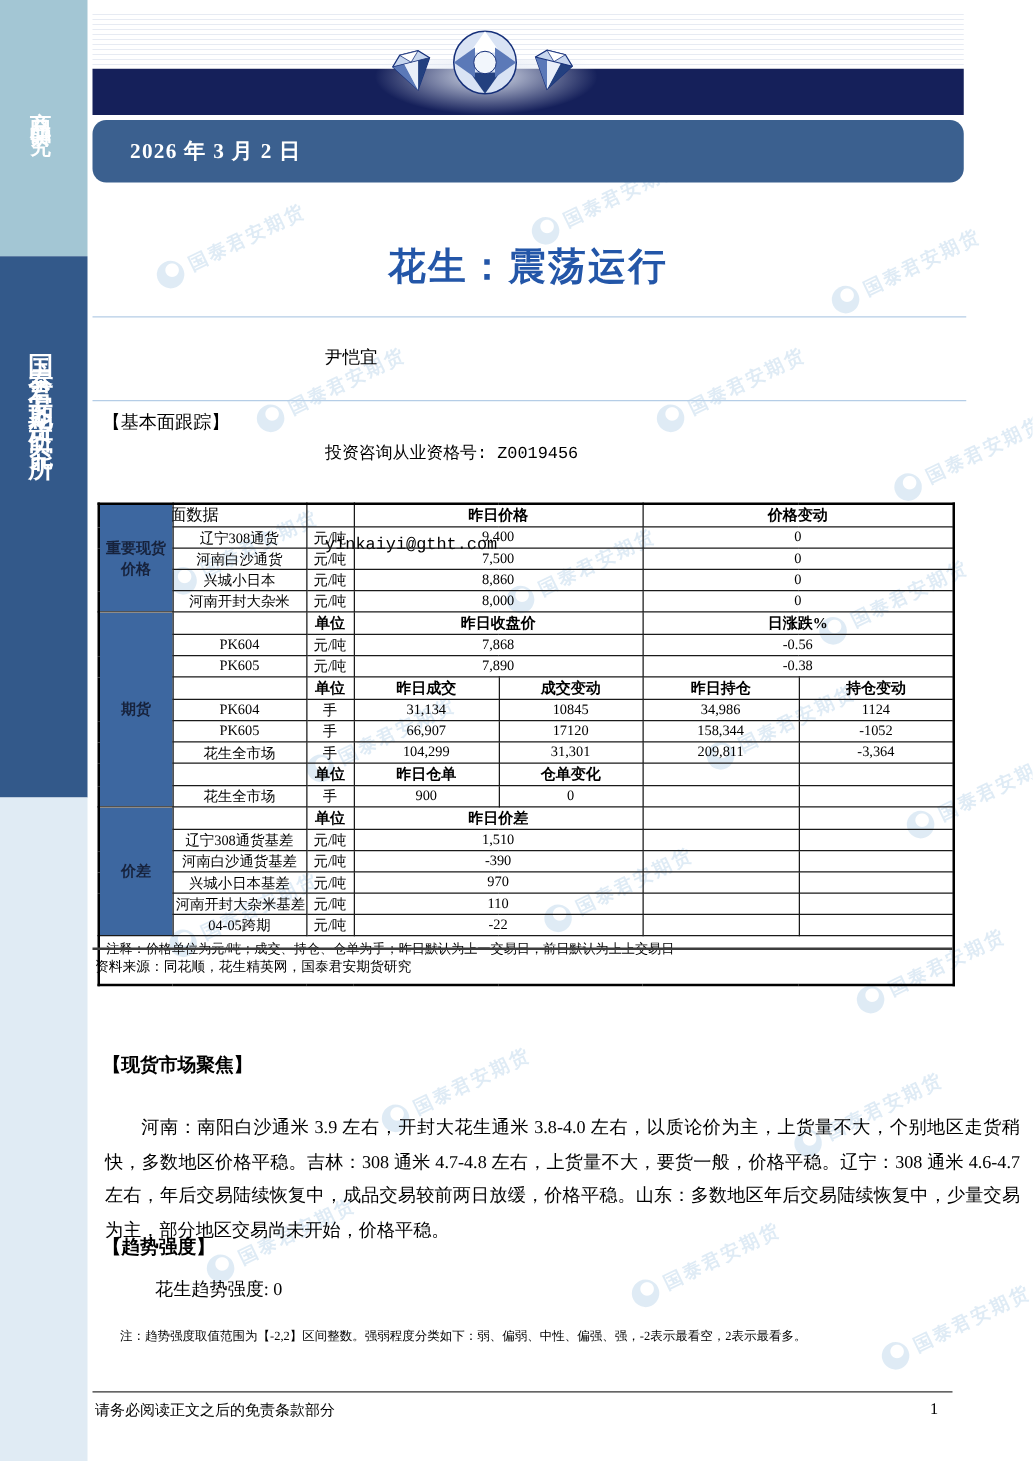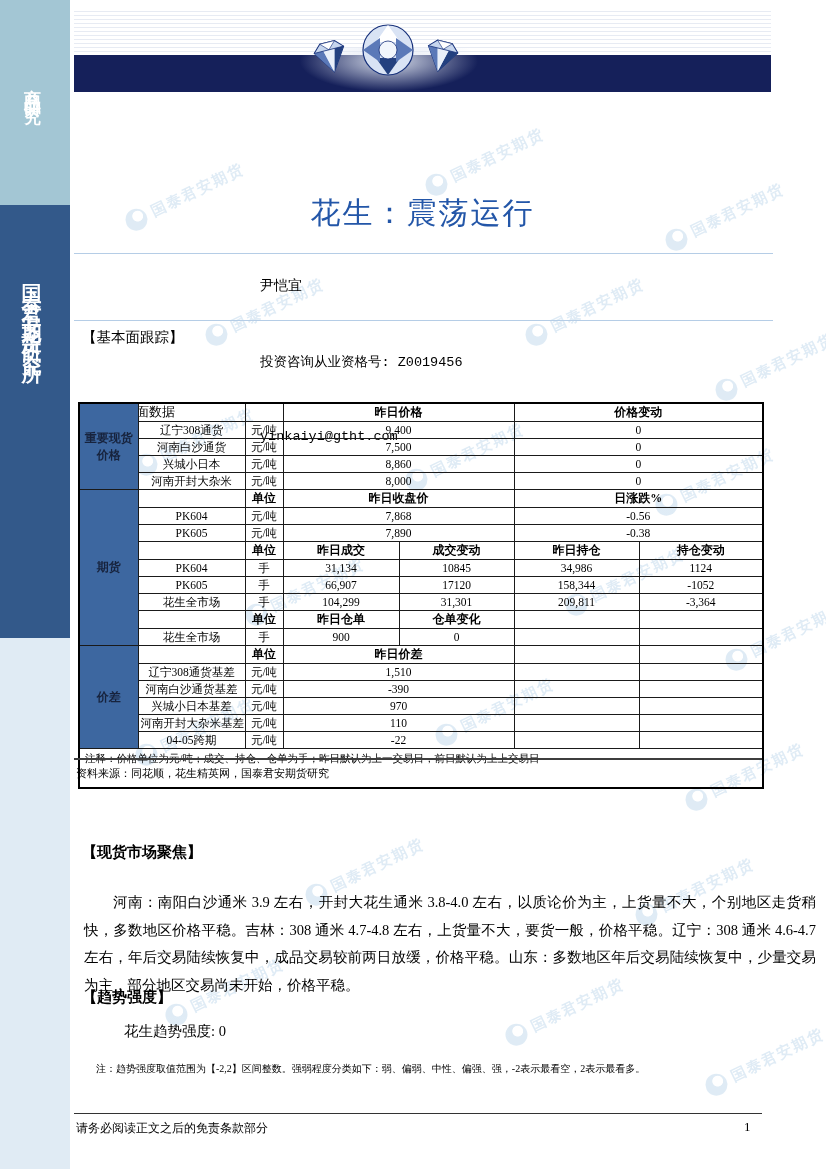--- a/index.html
+++ b/index.html
@@ -36,21 +36,21 @@
       background:radial-gradient(ellipse at 50% 30%, rgba(226,232,243,.95) 0%, rgba(226,232,243,0) 70%);}
   .diamonds{position:absolute;left:236px;top:12px;width:156px;height:70px;}
 
   
   .date-bar{position:absolute;left:74px;top:96px;width:697px;height:50px;background:#3b608f;
       border-radius:11px;color:#fff;font-weight:bold;font-size:17px;line-height:50px;
       padding-left:30px;box-sizing:border-box;letter-spacing:1px;}
 
   
   .doc-title{position:absolute;left:74px;top:193px;width:697px;text-align:center;
-      color:#2356a8;font-size:30px;font-weight:normal;letter-spacing:2px;}
+      color:#2356a8;font-size:30px;font-weight:bold;letter-spacing:2px;}
   .rule{position:absolute;left:74px;width:699px;height:1px;background:#b5cde6;}
   .rule.r1{top:253px;} .rule.r2{top:320px;}
   .author-row{position:absolute;left:74px;top:277px;width:697px;display:flex;
       padding-left:186px;box-sizing:border-box;gap:58px;font-size:14px;align-items:baseline;flex-direction:column;}
   .mono{font-family:"Liberation Mono", monospace;font-size:13.5px;}
 
   .sec-heading{position:absolute;font-size:14.5px;color:#000;}
   .sec-heading.bold{font-weight:bold;font-size:15px;}
   .h-fundamental{left:82px;top:328px;}
   .table-caption{position:absolute;left:84px;top:373px;font-size:13px;margin-top:30px;}
@@ -204,20 +204,23 @@
           <circle cx="0" cy="0" r="25" fill="#d9e3f4" stroke="#16307a" stroke-width="1.2"></circle>
           <polygon points="0,-25 12,-8 -12,-8" fill="#ffffff"></polygon>
           <polygon points="0,25 12,8 -12,8" fill="#23407f"></polygon>
           <polygon points="-25,0 -8,-12 -8,12" fill="#5b79b8"></polygon>
           <polygon points="25,0 8,-12 8,12" fill="#5b79b8"></polygon>
           <circle cx="0" cy="0" r="9" fill="#f2f6fc" stroke="#16307a" stroke-width="0.8"></circle>
         </g>
       </svg>
     </div>
 
+    <div class="date-bar">
+      <span>2026 年 3 月 2 日</span>
+    </div>
 
     <div class="doc-title">花生：震荡运行</div>
 
     <div class="rule r1"></div>
     <div class="author-row">
       <span>尹恺宜</span>
       <span><span class="mono">投资咨询从业资格号: Z0019456</span></span>
       <span class="mono">yinkaiyi@gtht.com</span>
     </div>
     <div class="rule r2"></div>

